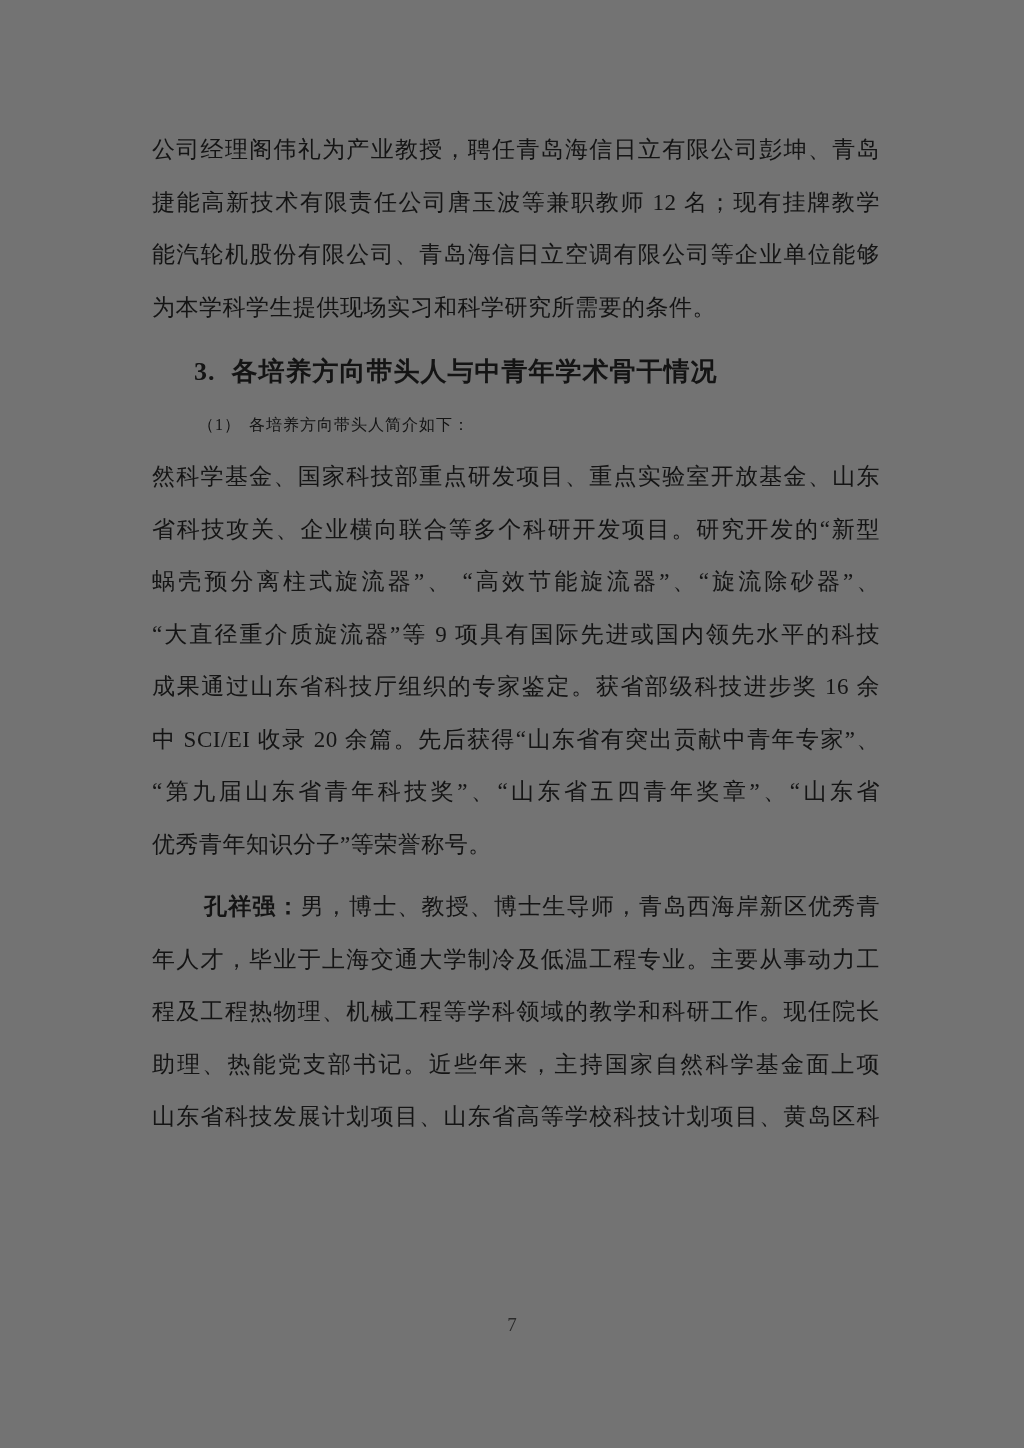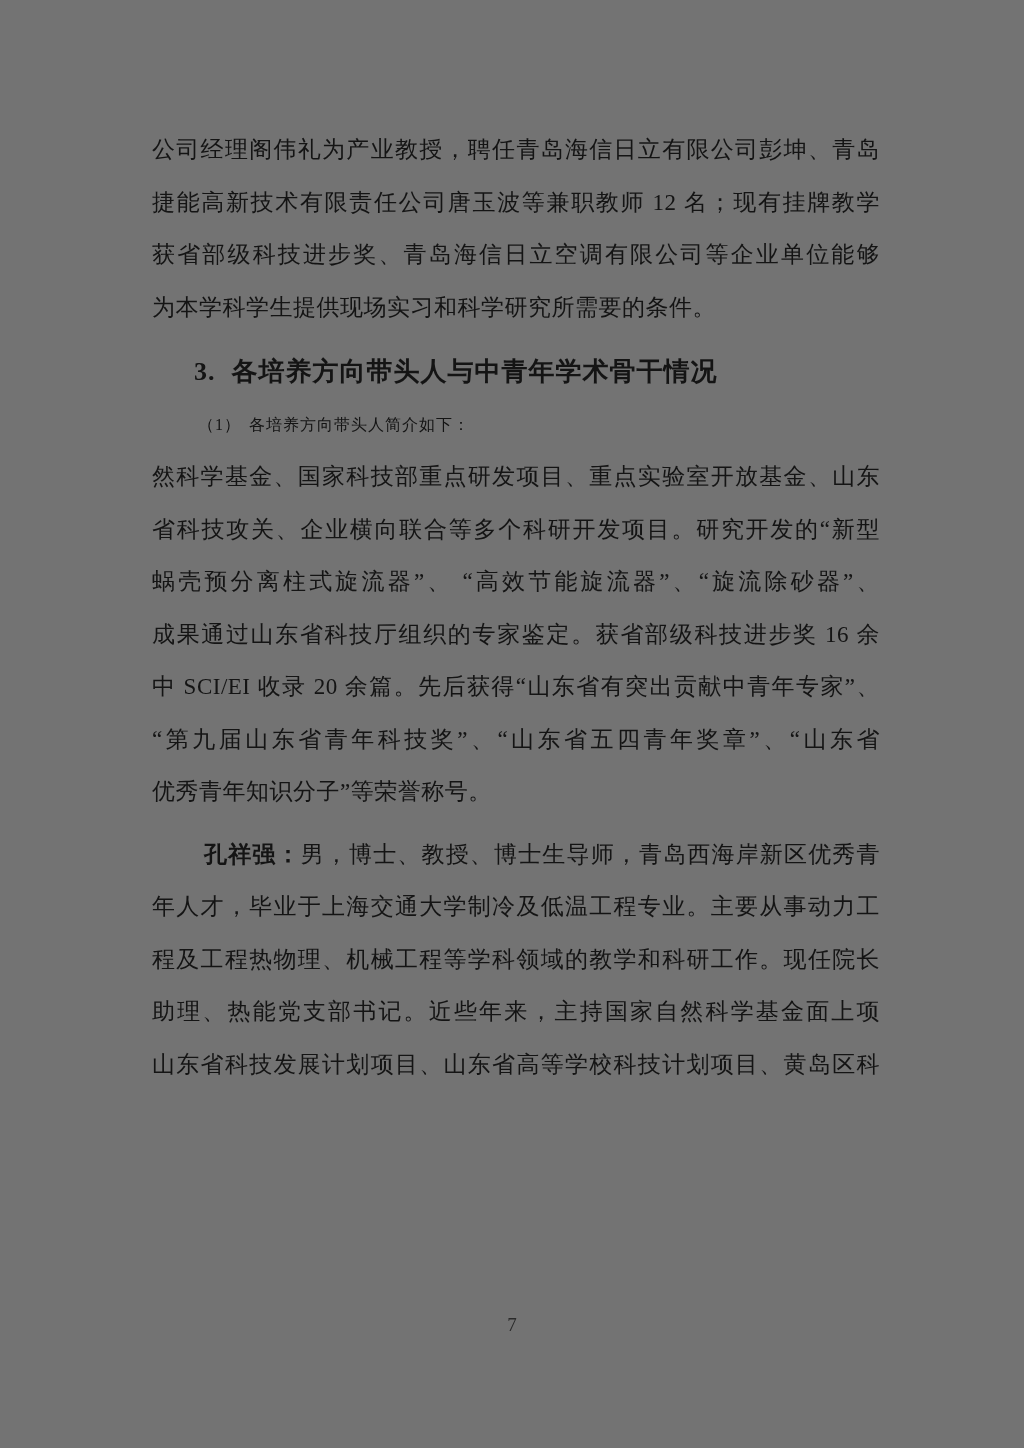--- a/index.html
+++ b/index.html
@@ -73,36 +73,37 @@
 </style>
 </head>
 <body>
 
 <div class="page">
   <div class="content">
 
     <div class="para">
       <div class="line just">公司经理阁伟礼为产业教授，聘任青岛海信日立有限公司彭坤、青岛</div>
       <div class="line just">捷能高新技术有限责任公司唐玉波等兼职教师 12 名；现有挂牌教学</div>
-      <div class="line just">获省部级科技进步奖、青岛海信日立空调有限公司等企业单位能够</div>
+      <div class="line just">能汽轮机股份有限公司、青岛海信日立空调有限公司等企业单位能够</div>
       <div class="line just last">为本学科学生提供现场实习和科学研究所需要的条件。</div>
     </div>
 
     <div class="heading">
       <span class="hnum">3.</span><span>各培养方向带头人与中青年学术骨干情况</span>
     </div>
 
     <div class="subheading">
       <span class="snum">（1）</span><span>各培养方向带头人简介如下：</span>
     </div>
 
     <div class="para">
       <div class="line just">然科学基金、国家科技部重点研发项目、重点实验室开放基金、山东</div>
       <div class="line just">省科技攻关、企业横向联合等多个科研开发项目。研究开发的“新型</div>
       <div class="line just">蜗壳预分离柱式旋流器”、 “高效节能旋流器”、“旋流除砂器”、</div>
+      <div class="line just">“大直径重介质旋流器”等 9 项具有国际先进或国内领先水平的科技</div>
       <div class="line just">成果通过山东省科技厅组织的专家鉴定。获省部级科技进步奖 16 余</div>
       <div class="line just">中 SCI/EI 收录 20 余篇。先后获得“山东省有突出贡献中青年专家”、</div>
       <div class="line just">“第九届山东省青年科技奖”、“山东省五四青年奖章”、“山东省</div>
       <div class="line just last">优秀青年知识分子”等荣誉称号。</div>
     </div>
 
     <div class="para para-kong">
       <div class="line just indent-first">
         <span class="bold">孔祥强：</span><span>男，博士、教授、博士生导师，青岛西海岸新区优秀青</span>
       </div>

